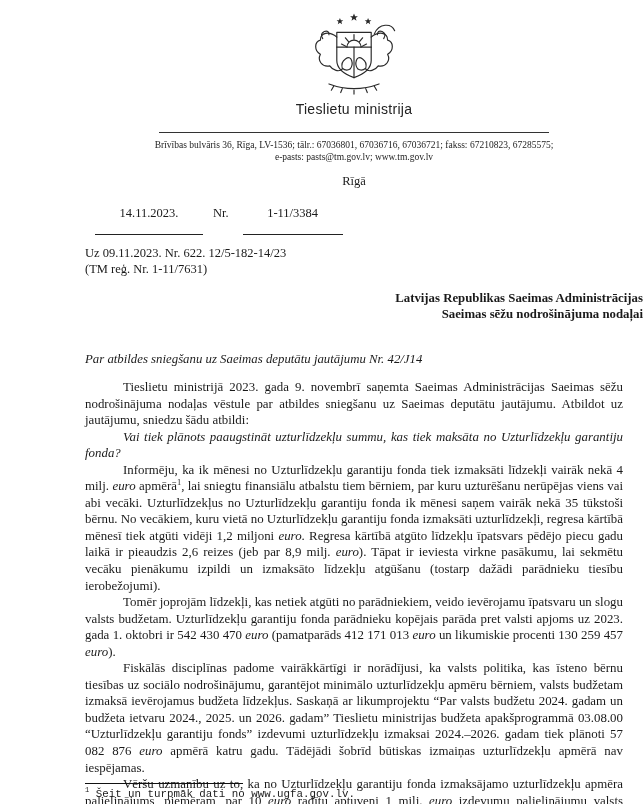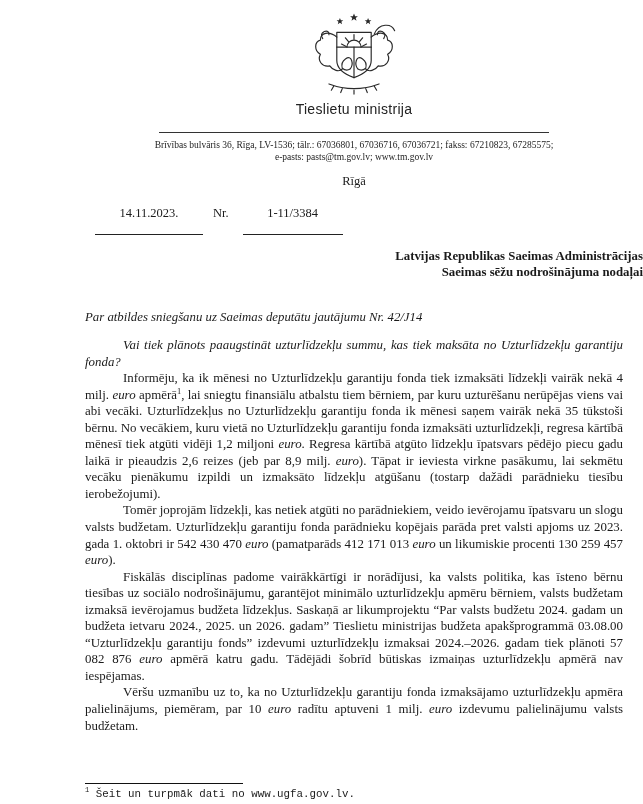--- a/index.html
+++ b/index.html
@@ -71,29 +71,34 @@
     <hr class="lh-rule">
     <div class="addr">Brīvības bulvāris 36, Rīga, LV-1536; tālr.: 67036801, 67036716, 67036721; fakss: 67210823, 67285575;</div>
     <div class="addr">e-pasts: pasts@tm.gov.lv; www.tm.gov.lv</div>
     <div class="city">Rīgā</div>
   </div>
 
   <div class="ref-row">
     <span class="uline date">14.11.2023.</span><span class="nr-label">Nr.</span><span class="uline num">1-11/3384</span>
   </div>
 
+  <div class="reply-block">
+    <div>Uz 09.11.2023. Nr. 622. 12/5-182-14/23</div>
+    <div>(TM reģ. Nr. 1-11/7631)</div>
+  </div>
 
   <div class="addressee">
     <div>Latvijas Republikas Saeimas Administrācijas</div>
     <div>Saeimas sēžu nodrošinājuma nodaļai</div>
   </div>
 
   <div class="subject">Par atbildes sniegšanu uz Saeimas deputātu jautājumu Nr. 42/J14</div>
 
   <div class="body-text">
+      <p class="para"><span>Tieslietu ministrijā 2023. gada 9. novembrī saņemta Saeimas Administrācijas Saeimas sēžu nodrošinājuma nodaļas vēstule par atbildes sniegšanu uz Saeimas deputātu jautājumu. Atbildot uz jautājumu, sniedzu šādu atbildi:</span></p>
       <p class="para"><span class="it">Vai tiek plānots paaugstināt uzturlīdzekļu summu, kas tiek maksāta no Uzturlīdzekļu garantiju fonda?</span></p>
       <p class="para"><span>Informēju, ka ik mēnesi no Uzturlīdzekļu garantiju fonda tiek izmaksāti līdzekļi vairāk nekā 4 milj. </span><span class="it">euro</span><span> apmērā</span><sup>1</sup><span>, lai sniegtu finansiālu atbalstu tiem bērniem, par kuru uzturēšanu nerūpējas viens vai abi vecāki. Uzturlīdzekļus no Uzturlīdzekļu garantiju fonda ik mēnesi saņem vairāk nekā 35 tūkstoši bērnu. No vecākiem, kuru vietā no Uzturlīdzekļu garantiju fonda izmaksāti uzturlīdzekļi, regresa kārtībā mēnesī tiek atgūti vidēji 1,2 miljoni </span><span class="it">euro</span><span>. Regresa kārtībā atgūto līdzekļu īpatsvars pēdējo piecu gadu laikā ir pieaudzis 2,6 reizes (jeb par 8,9 milj. </span><span class="it">euro</span><span>). Tāpat ir ieviesta virkne pasākumu, lai sekmētu vecāku pienākumu izpildi un izmaksāto līdzekļu atgūšanu (tostarp dažādi parādnieku tiesību ierobežojumi).</span></p>
       <p class="para"><span>Tomēr joprojām līdzekļi, kas netiek atgūti no parādniekiem, veido ievērojamu īpatsvaru un slogu valsts budžetam. Uzturlīdzekļu garantiju fonda parādnieku kopējais parāda pret valsti apjoms uz 2023. gada 1. oktobri ir 542 430 470 </span><span class="it">euro</span><span> (pamatparāds 412 171 013 </span><span class="it">euro</span><span> un likumiskie procenti 130 259 457 </span><span class="it">euro</span><span>).</span></p>
       <p class="para"><span>Fiskālās disciplīnas padome vairākkārtīgi ir norādījusi, ka valsts politika, kas īsteno bērnu tiesības uz sociālo nodrošinājumu, garantējot minimālo uzturlīdzekļu apmēru bērniem, valsts budžetam izmaksā ievērojamus budžeta līdzekļus. Saskaņā ar likumprojektu “Par valsts budžetu 2024. gadam un budžeta ietvaru 2024., 2025. un 2026. gadam” Tieslietu ministrijas budžeta apakšprogrammā 03.08.00 “Uzturlīdzekļu garantiju fonds” izdevumi uzturlīdzekļu izmaksai 2024.–2026. gadam tiek plānoti 57 082 876 </span><span class="it">euro</span><span> apmērā katru gadu. Tādējādi šobrīd būtiskas izmaiņas uzturlīdzekļu apmērā nav iespējamas.</span></p>
       <p class="para"><span>Vēršu uzmanību uz to, ka no Uzturlīdzekļu garantiju fonda izmaksājamo uzturlīdzekļu apmēra palielinājums, piemēram, par 10 </span><span class="it">euro</span><span> radītu aptuveni 1 milj. </span><span class="it">euro</span><span> izdevumu palielinājumu valsts budžetam.</span></p>
     </div>
 
   <div class="footnote-area">
     <hr class="fn-rule">
     <div class="footnote"><sup>1</sup> <span>Šeit un turpmāk dati no www.ugfa.gov.lv.</span></div>

